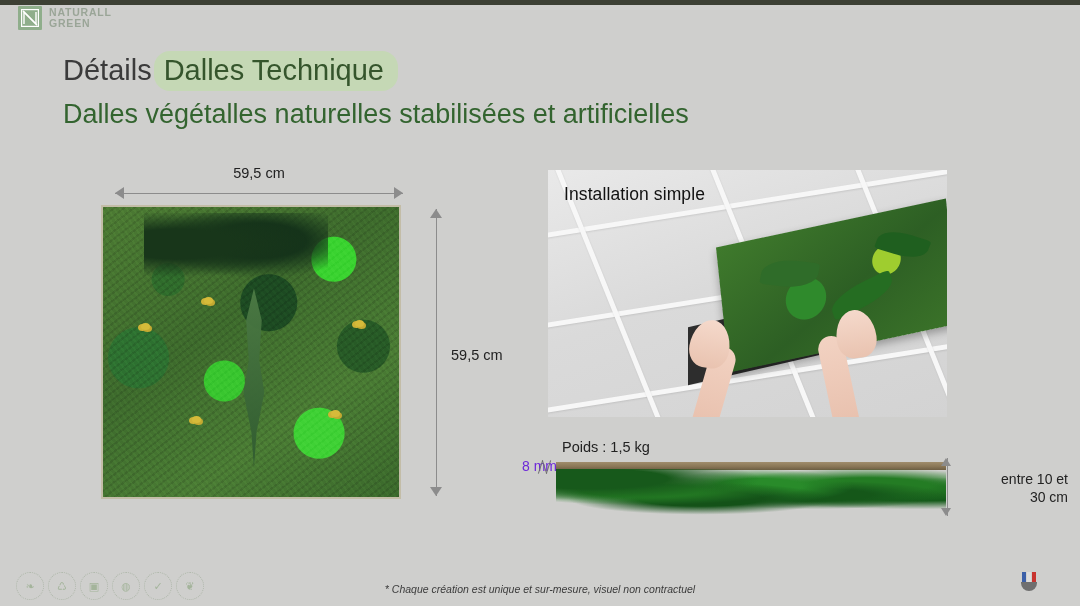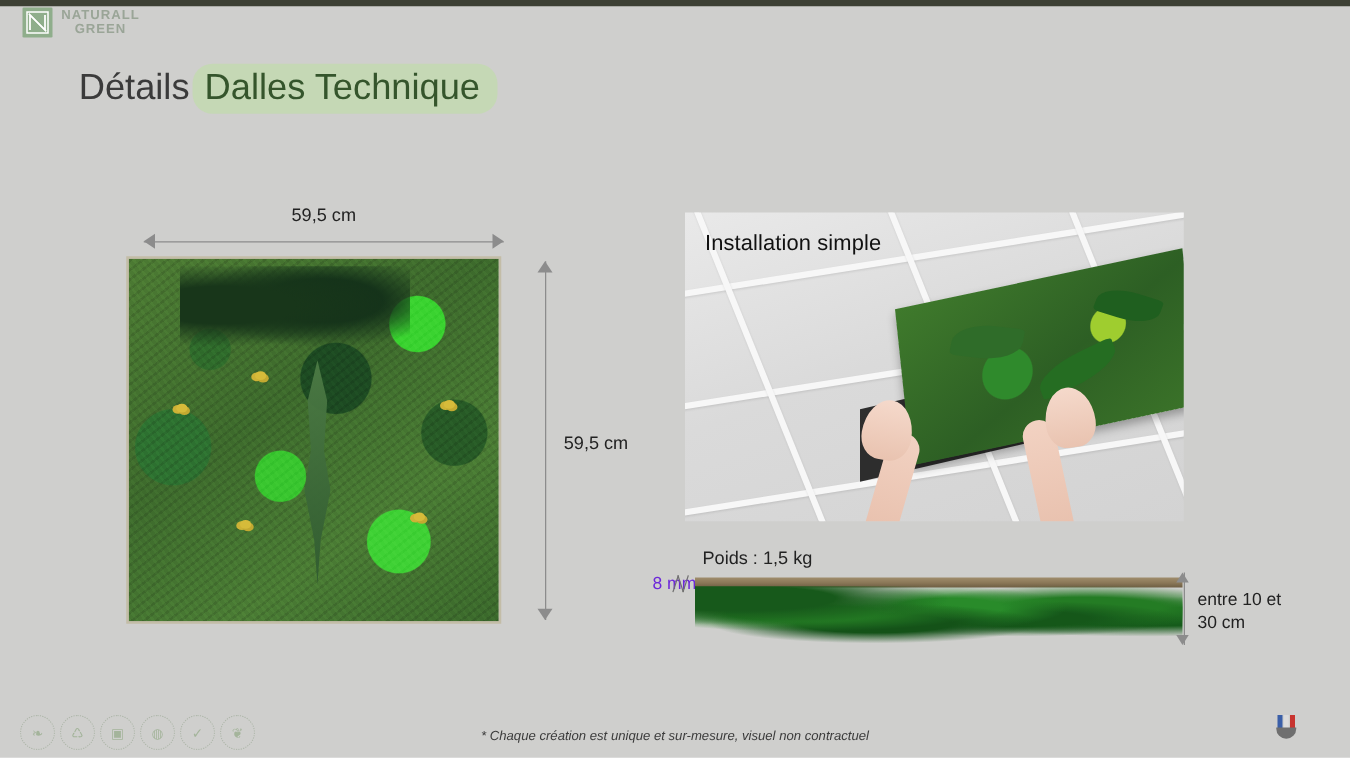--- a/index.html
+++ b/index.html
@@ -12,21 +12,21 @@
   .slide{position:absolute;inset:0;}
 
   
   .topbar{position:absolute;left:0;top:0;width:1080px;height:5px;background:#3d4034;}
 
   
   .logo{position:absolute;left:18px;top:6px;display:flex;align-items:center;gap:7px;}
   .logo-mark{width:24px;height:24px;background:#8fae8b;position:relative;border-radius:1px;}
   .logo-mark svg{position:absolute;left:3px;top:3px;}
   .logo-text{display:flex;flex-direction:column;line-height:1.05;}
-  .logo-text span{font-size:10.5px;letter-spacing:.8px;color:#9aa597;font-weight:700;text-align:center;}
+  .logo-text span{font-size:10.5px;letter-spacing:.8px;color:#9aa597;font-weight:700;}
 
   
   .title-row{position:absolute;left:63px;top:56px;font-size:29px;line-height:1;white-space:nowrap;}
   .t-dark{color:#3b3b3b;}
   .t-hl{color:#35552c;background:#c5d8b5;border-radius:16px;padding:3px 14px 5px 10px;margin-left:2px;}
   .subtitle{position:absolute;left:63px;top:99px;font-size:27px;color:#33642f;white-space:nowrap;}
 
   
   .tile-wrap{position:absolute;left:103px;top:207px;width:296px;height:290px;}
   .tile{position:absolute;inset:0;
@@ -109,21 +109,21 @@
 
   .mm-label{position:absolute;left:486px;top:458px;font-size:14px;color:#6d28d9;margin-left:36px;}
   .mm-mark{position:absolute;left:540px;top:460px;width:10px;height:14px;}
   .mm-mark div{position:absolute;width:1px;height:14px;background:#6f6f6f;}
 
   .dim-v2{position:absolute;left:941px;top:458px;width:12px;height:58px;}
   .dim-v2 .line{position:absolute;top:0;bottom:0;left:6px;width:1px;background:#8c8c8c;}
   .dim-v2 .ar{position:absolute;left:0;width:0;height:0;border-left:5px solid transparent;border-right:5px solid transparent;}
   .dim-v2 .ar.t{top:0;border-bottom:8px solid #8c8c8c;}
   .dim-v2 .ar.b{bottom:0;border-top:8px solid #8c8c8c;}
-  .dim-v2-label{position:absolute;left:958px;top:471px;width:110px;font-size:14px;color:#222;text-align:left;line-height:1.25;}
+  .dim-v2-label{position:absolute;left:958px;top:471px;width:110px;font-size:14px;color:#222;text-align:right;line-height:1.25;}
 
   
   .footnote{position:absolute;left:0;right:0;top:583px;text-align:center;font-size:10.5px;
     font-style:italic;color:#3b3b3b;}
   .badges{position:absolute;left:16px;top:572px;display:flex;gap:4px;}
   .badge{width:26px;height:26px;border-radius:50%;border:1px dotted #a9b3a4;
     display:flex;align-items:center;justify-content:center;color:#9db093;font-size:11px;opacity:.85;}
   .made-in{position:absolute;left:1018px;top:570px;width:22px;height:26px;}
   .made-in .f{position:absolute;top:2px;width:4px;height:11px;}
   .made-in .cup{position:absolute;left:3px;top:12px;width:16px;height:9px;border-radius:0 0 9px 9px;
@@ -146,20 +146,21 @@
     </div>
     <div class="logo-text">
       <span>NATURALL</span>
       <span>GREEN</span>
     </div>
   </div>
 
   <div class="title-row">
     <span class="t-dark">Détails</span><span class="t-hl">Dalles Technique</span>
   </div>
+  <div class="subtitle">Dalles végétalles naturelles stabilisées et artificielles</div>
 
   <div class="dim-h">
     <div class="dim-h-label">59,5 cm</div>
     <div class="line"></div>
     <div class="ar l"></div>
     <div class="ar r"></div>
   </div>
 
   <div class="tile-wrap">
     <div class="tile">

